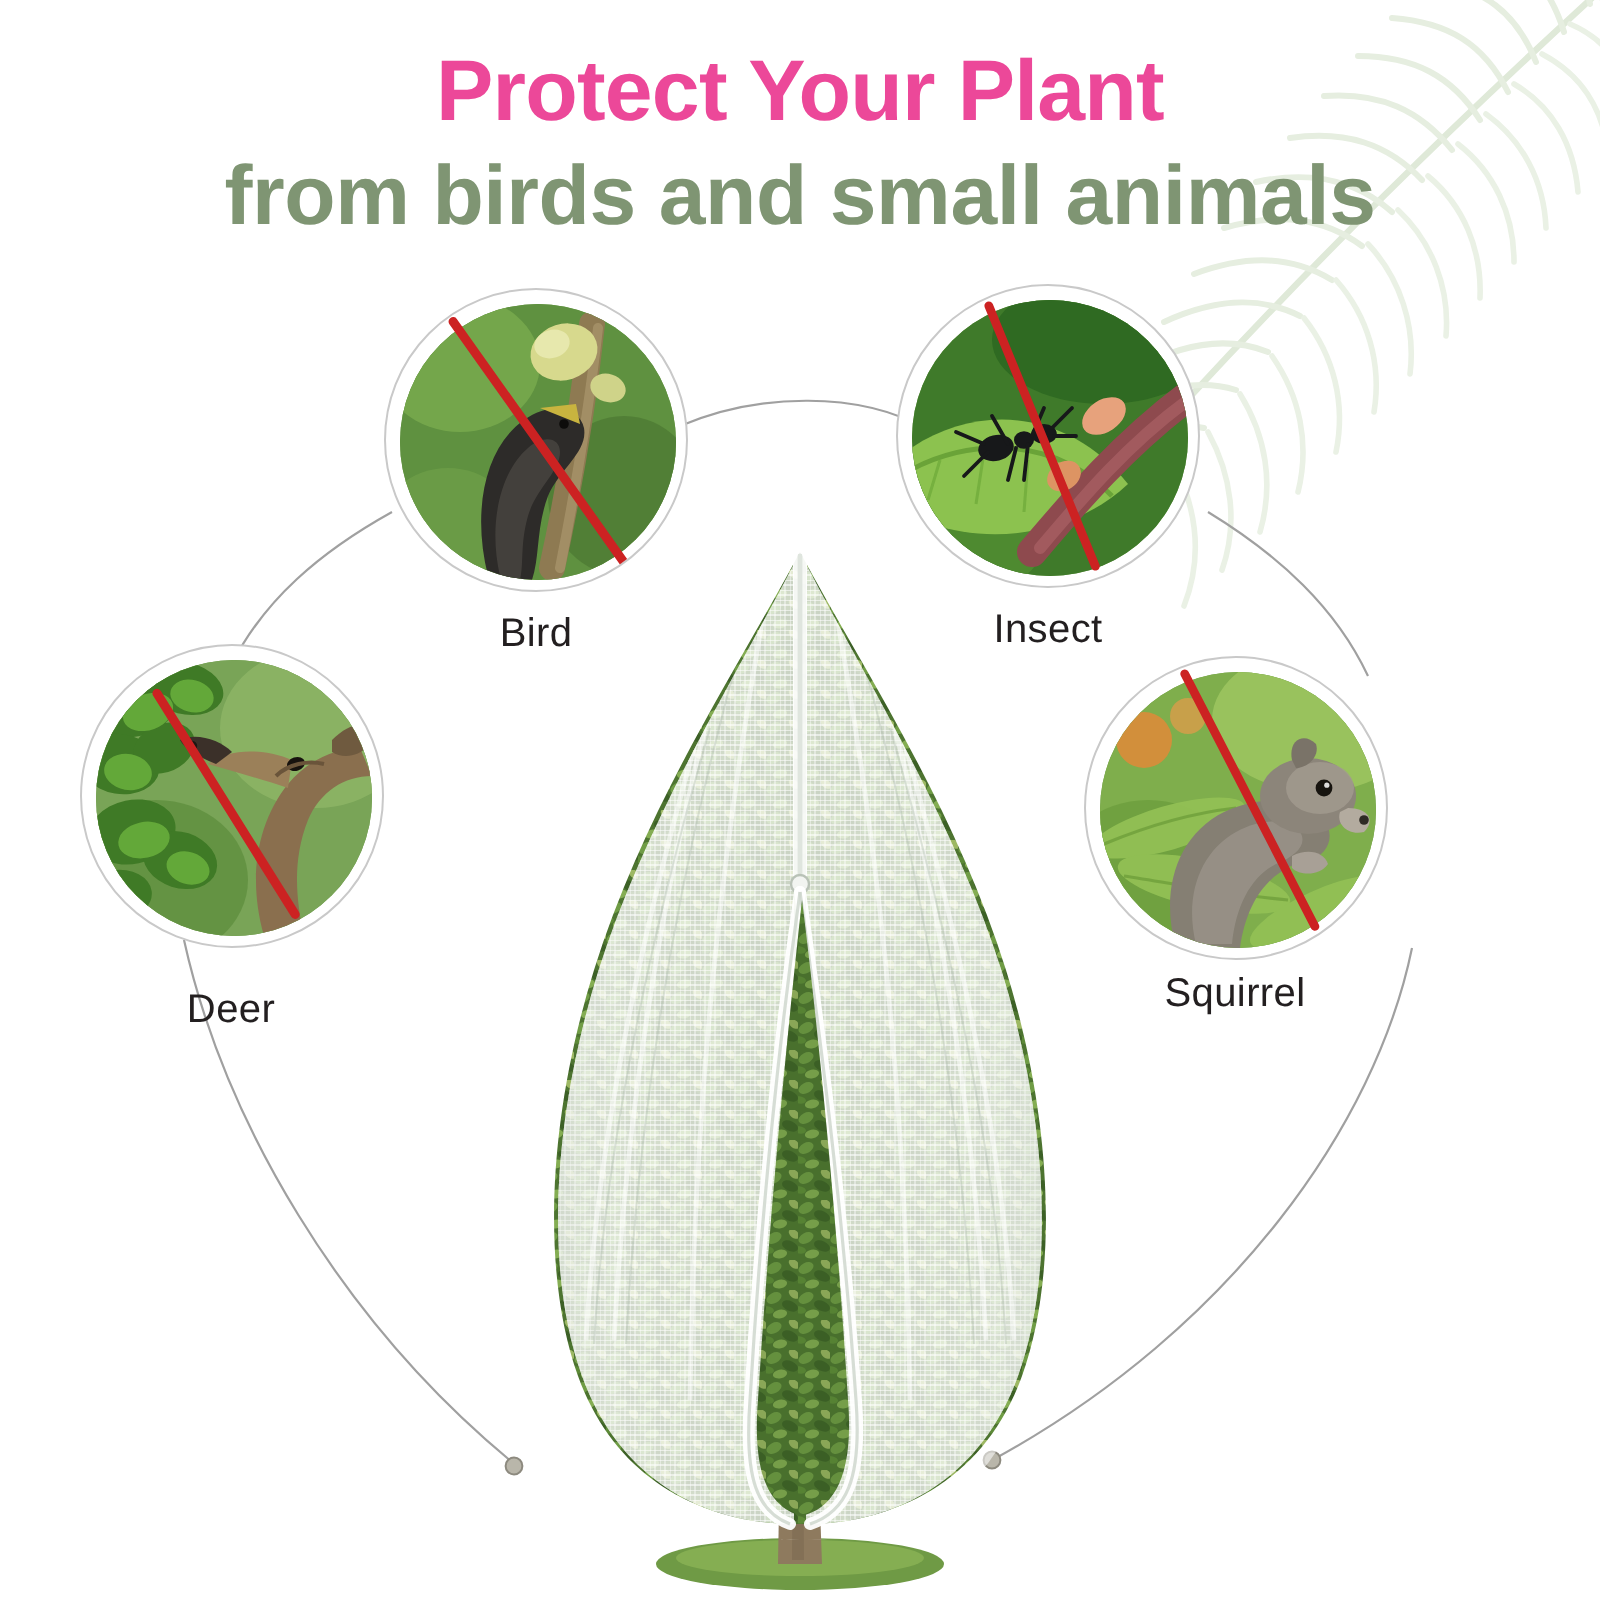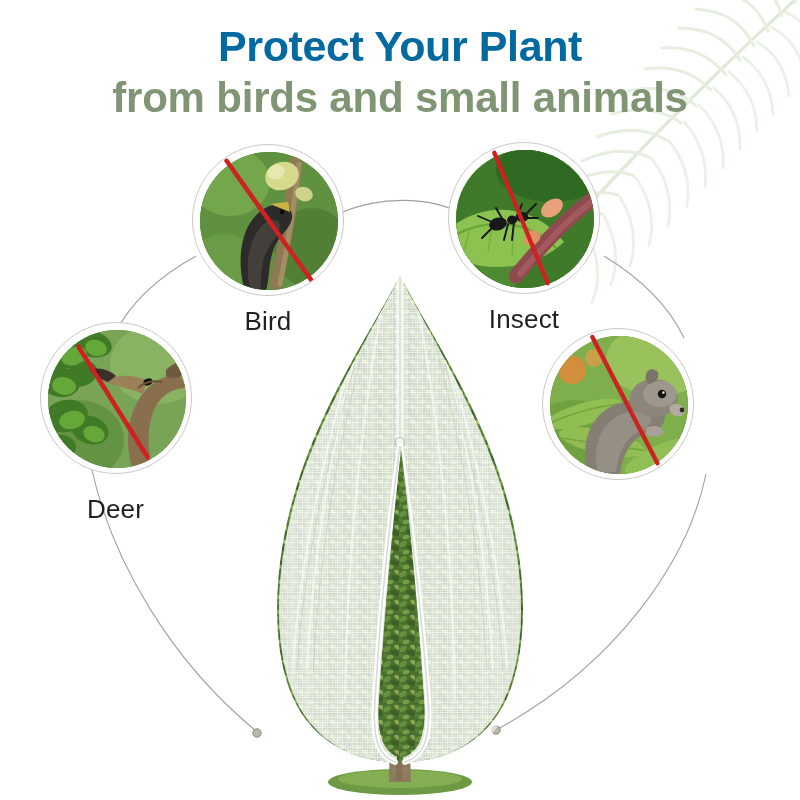--- a/index.html
+++ b/index.html
@@ -34,21 +34,21 @@
     position: absolute;
     top: 22px;
     left: 0;
     width: 800px;
     text-align: center;
     z-index: 6;
   }
   .headline-main {
     font-size: 43px;
     font-weight: bold;
-    color: #0369a1;
+    color: #ec4899;
     letter-spacing: -0.4px;
     line-height: 1.12;
     margin: 0;
   }
   .headline-sub {
     font-size: 42px;
     font-weight: bold;
     color: #7f9573;
     letter-spacing: -0.2px;
     line-height: 1.15;
@@ -90,21 +90,21 @@
   .callout-photo {
     position: absolute;
     border-radius: 50%;
     overflow: hidden;
     background: #6a9a45;
   }
   .callout-label {
     position: absolute;
     width: 100%;
     text-align: center;
-    font-size: 26px;
+    font-size: 20px;
     color: #231f20;
     white-space: nowrap;
     letter-spacing: 0.2px;
   }
   .slash {
     position: absolute;
     top: 0; left: 0;
     width: 100%; height: 100%;
     pointer-events: none;
   }
@@ -459,15 +459,16 @@
           <circle cx="112" cy="58" r="4.2" fill="#17140f"></circle>
           <circle cx="113.4" cy="56.6" r="1.3" fill="#ffffff" opacity="0.85"></circle>
 
           <path d="M96 92 C 104 88, 112 90, 114 96 C 110 102, 100 102, 96 98 Z" fill="#a8a096"></path>
         </svg>
       </div>
       <svg class="slash" viewBox="0 0 152 152" aria-hidden="true">
         <line x1="50" y1="8" x2="116" y2="136" stroke="#cc2222" stroke-width="4.4" stroke-linecap="round"></line>
       </svg>
     </div>
+    <div class="callout-label" style="top:158px;">Squirrel</div>
   </div>
 
 </div>
 
 </body></html>

